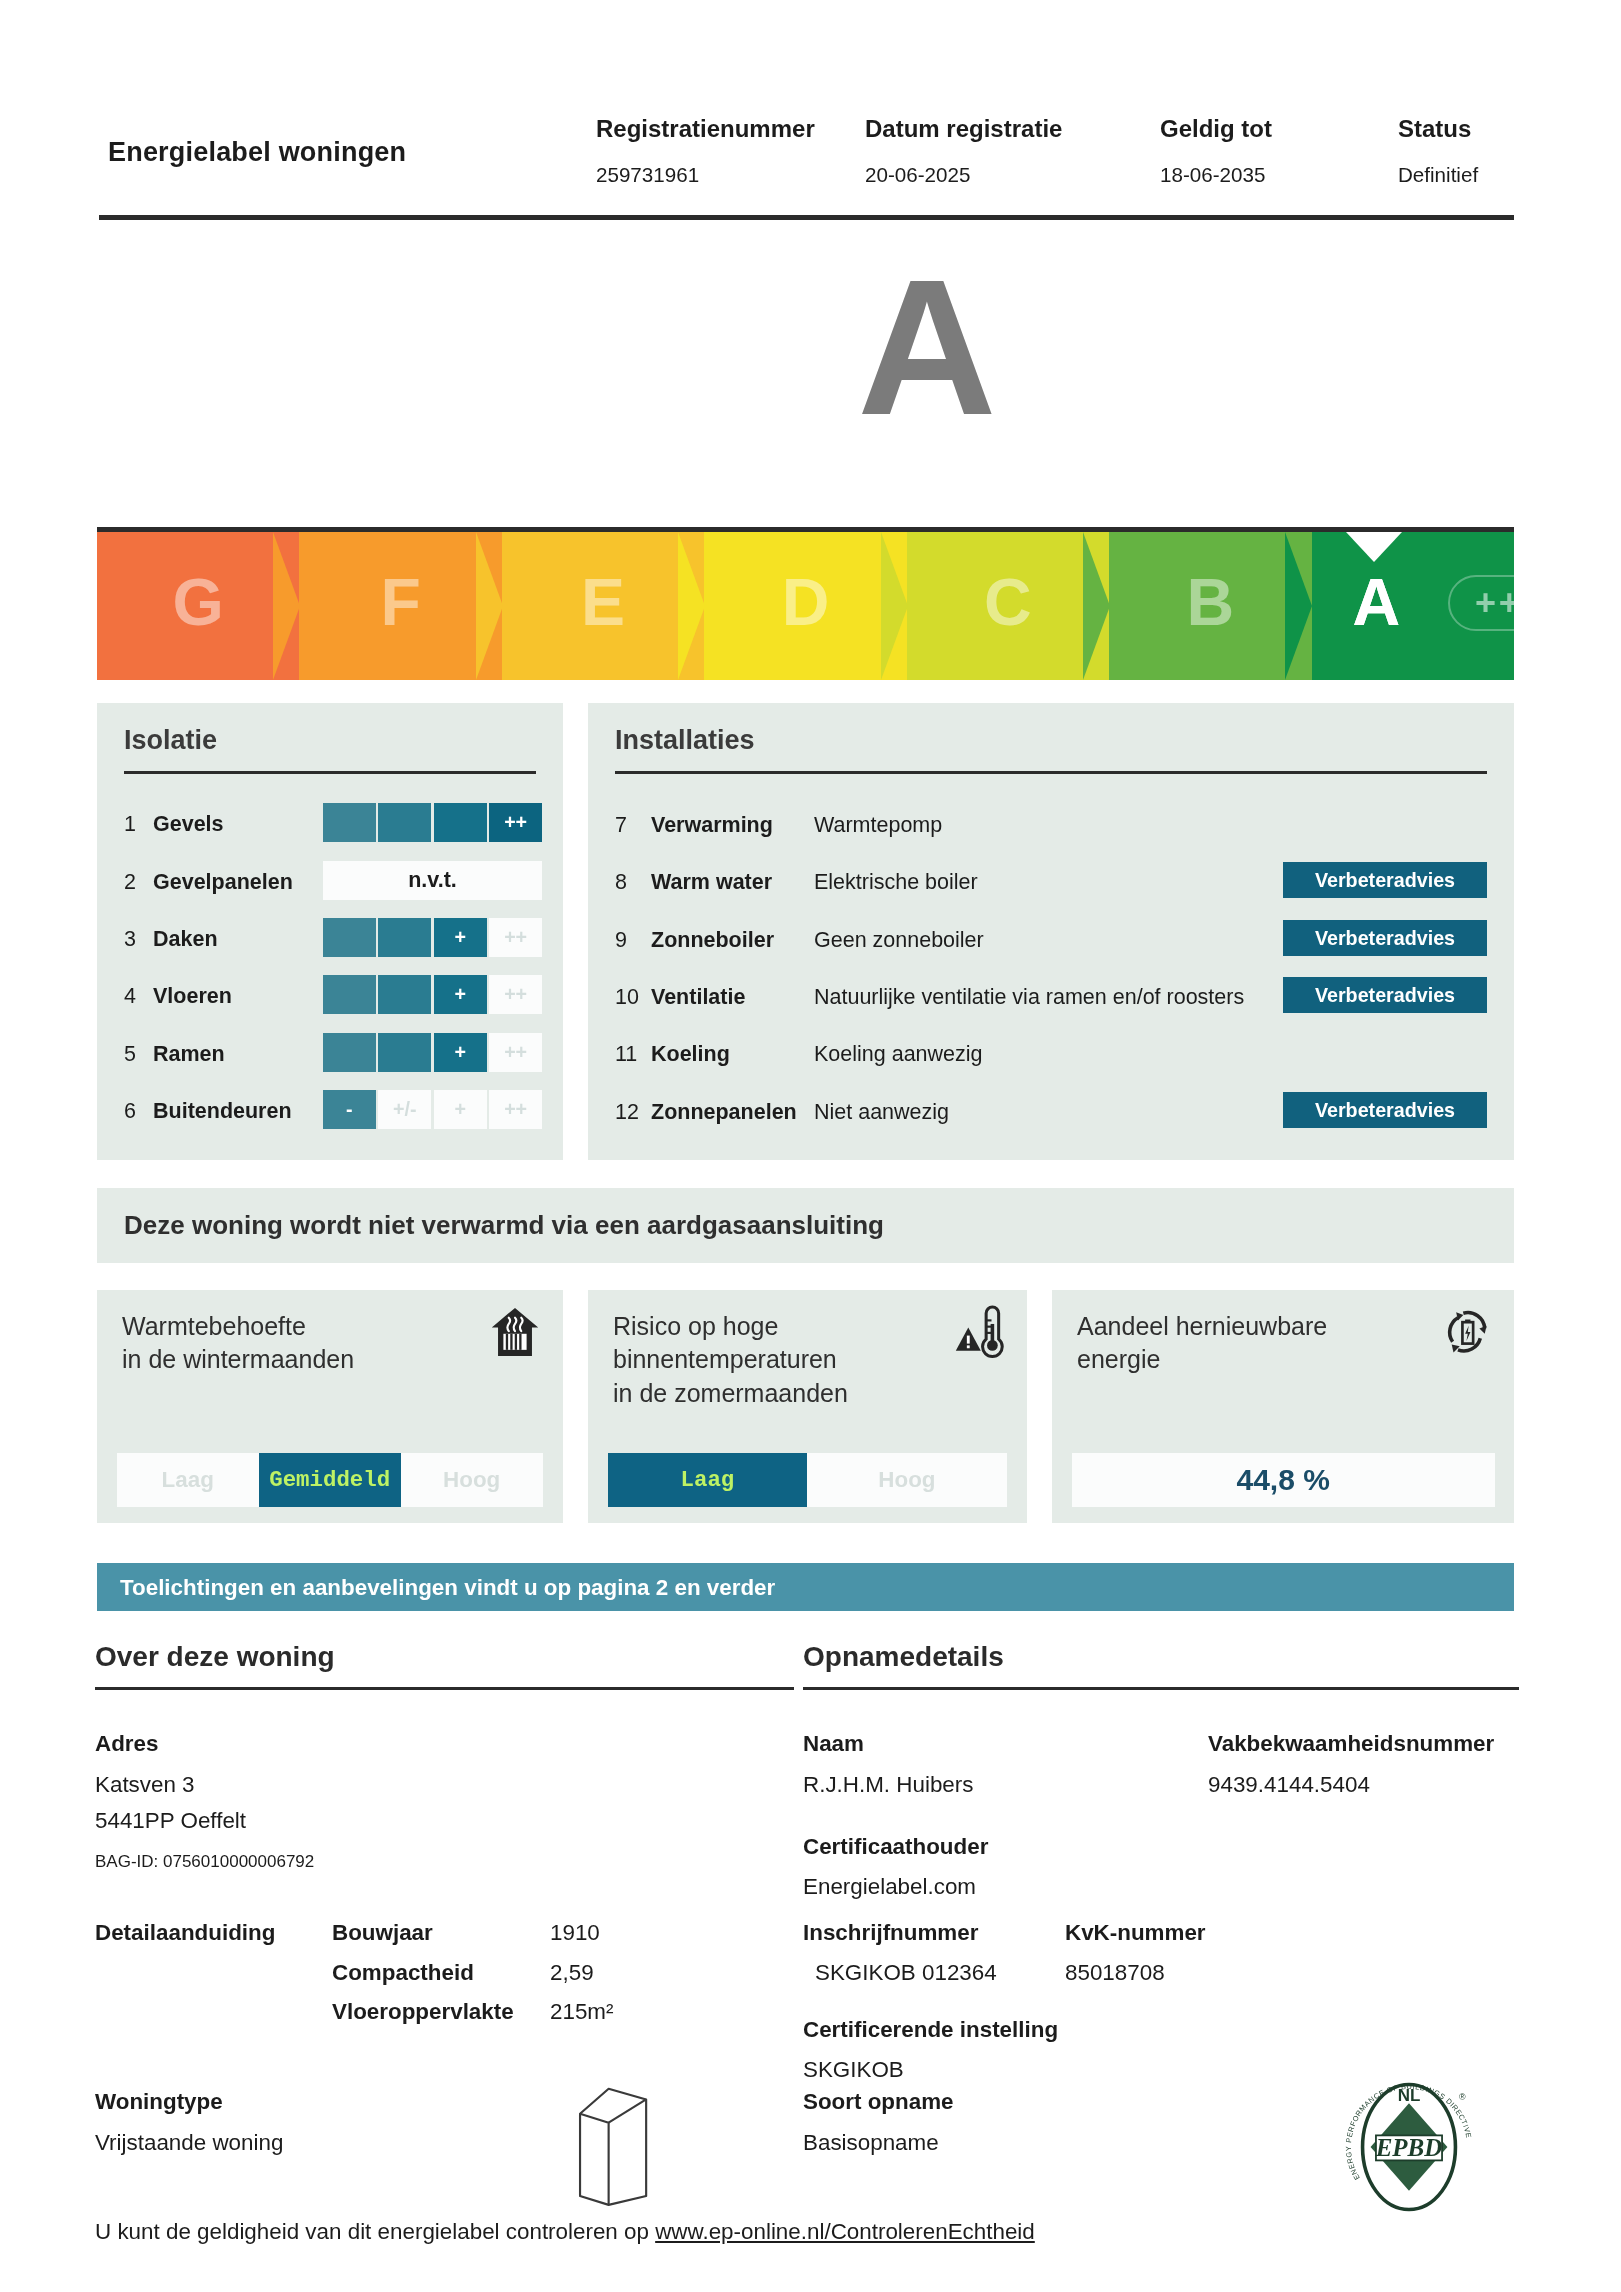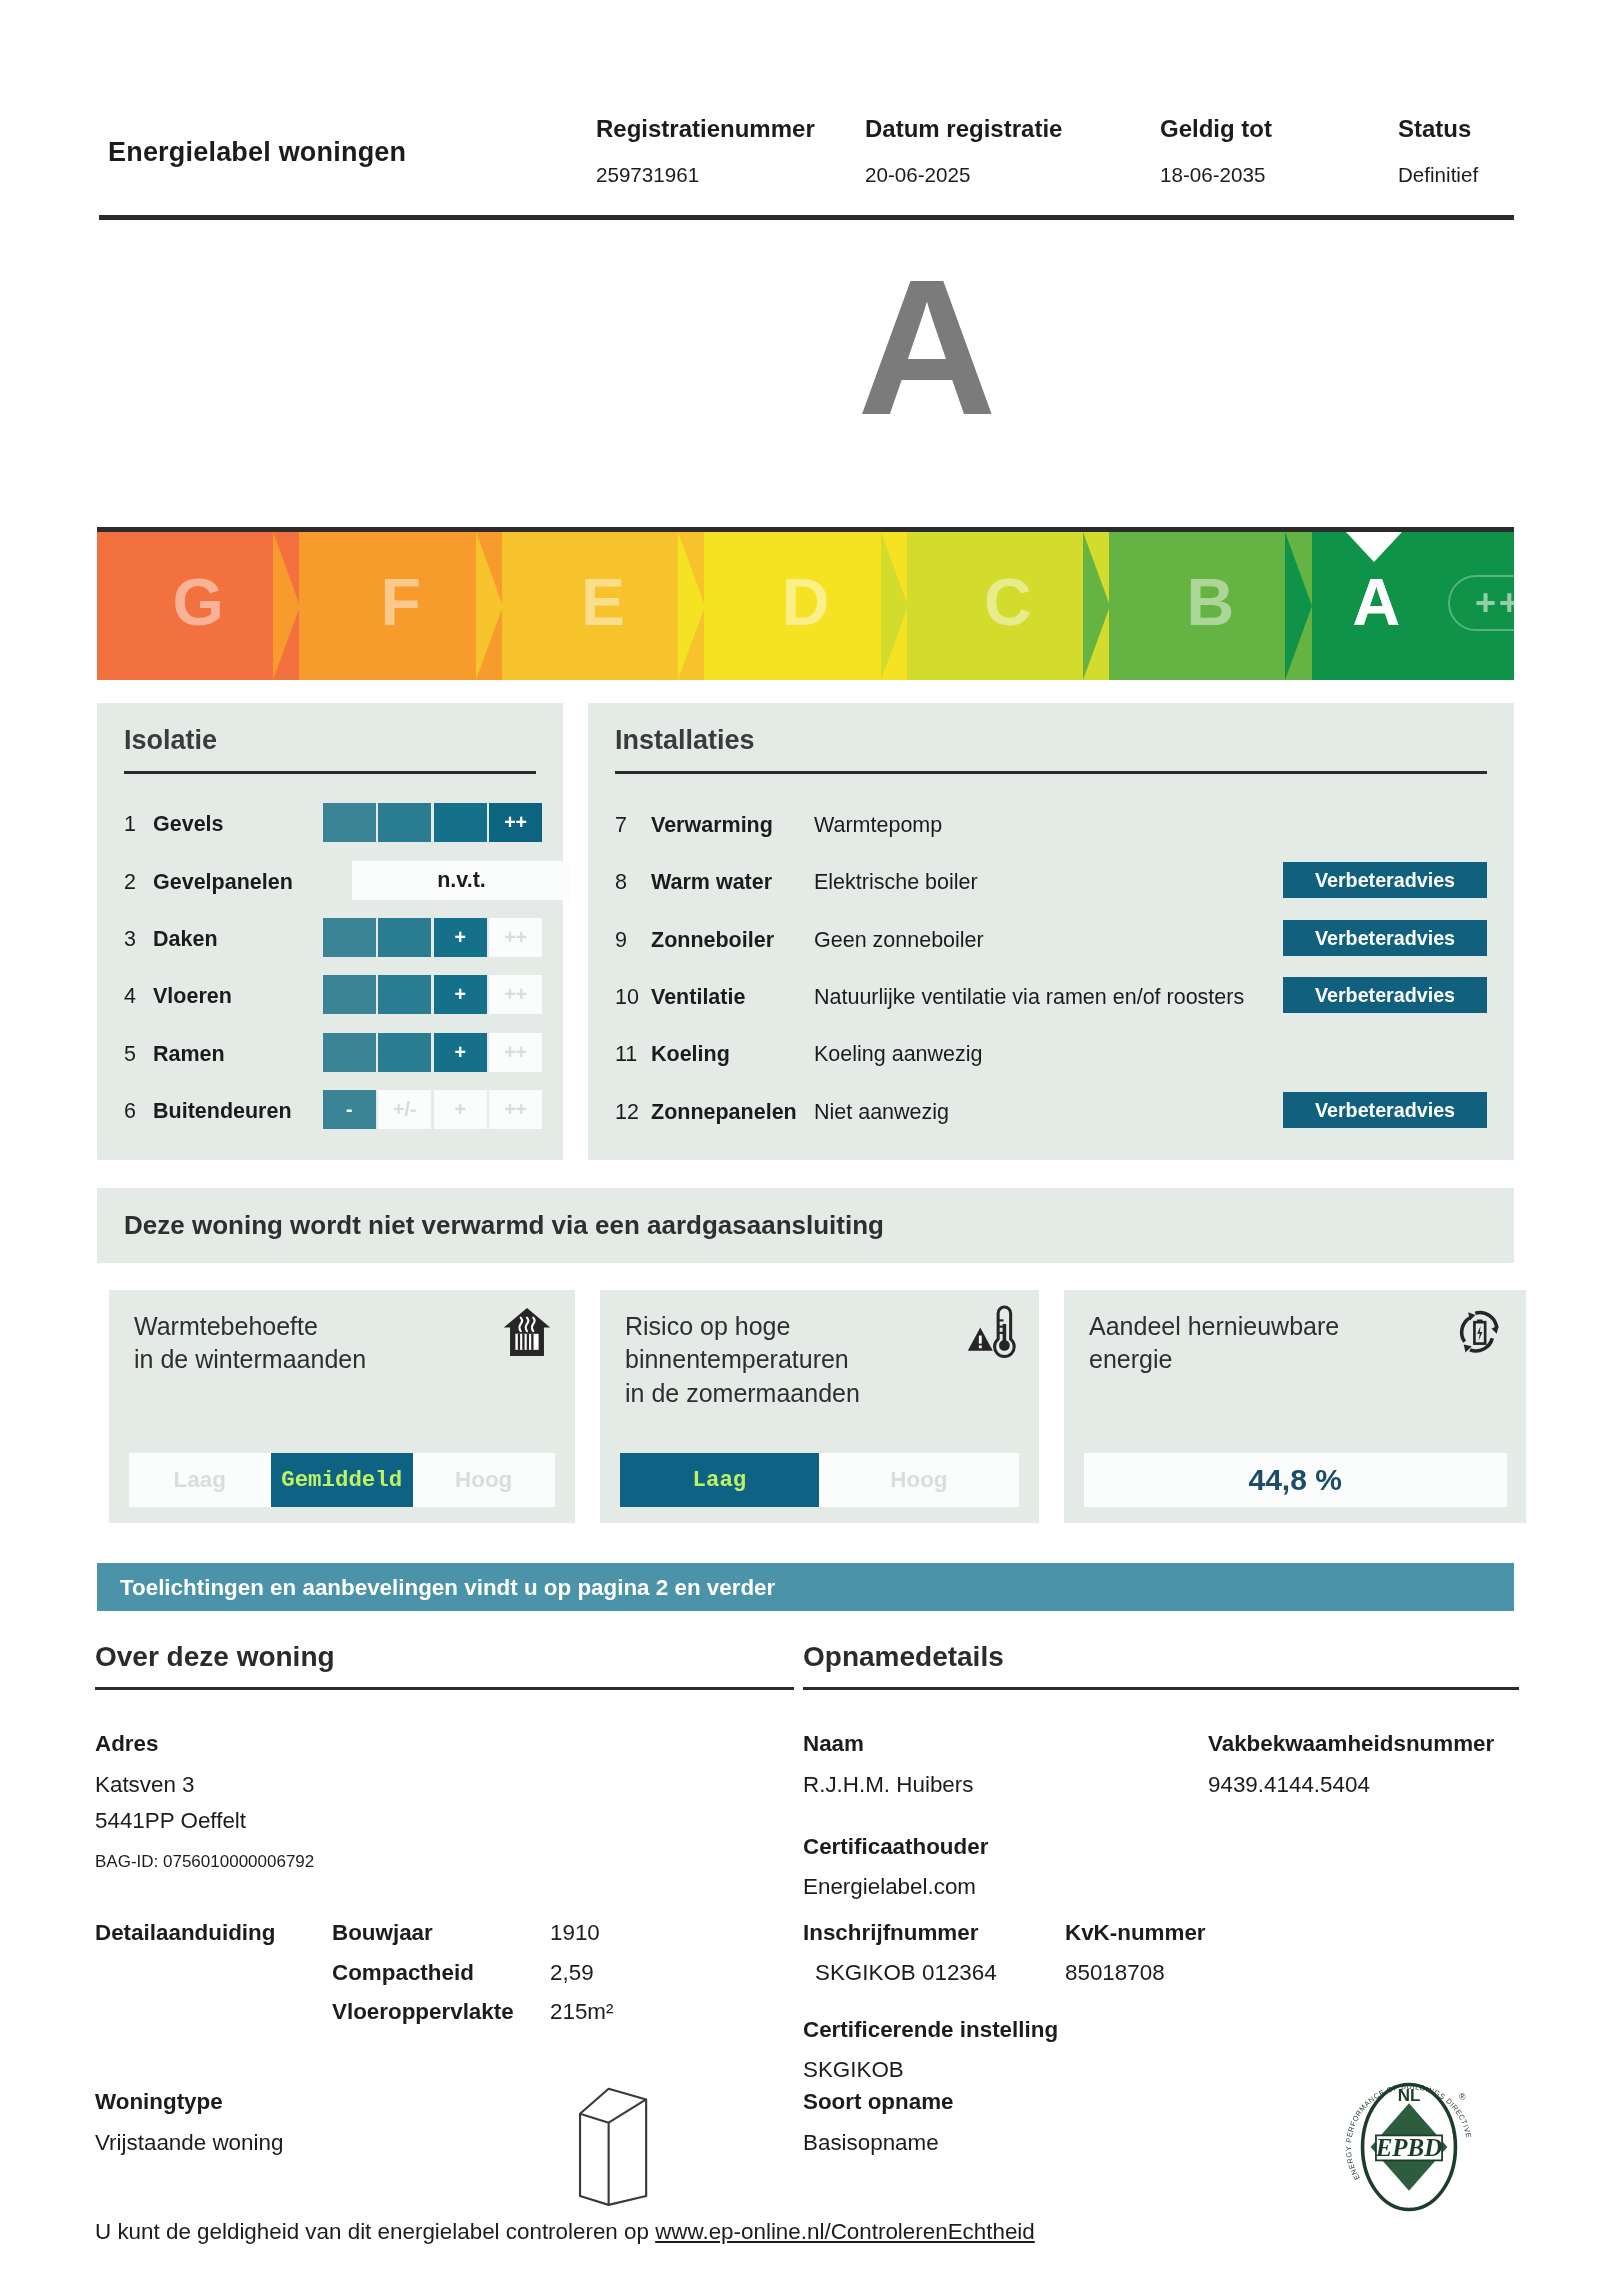--- a/index.html
+++ b/index.html
@@ -62,37 +62,37 @@
   .bar { flex: 1 1 0; height: 39px; margin-right: 2.7px; background: #fbfcfc;
          display: flex; align-items: center; justify-content: center;
          font-size: 19.7px; font-weight: bold; color: #d4dedd; }
   .bar:last-child { margin-right: 0; }
   .bar.f1 { background: #3b8496; color: #fff; }
   .bar.f2 { background: #2a7c91; color: #fff; }
   .bar.f3 { background: #15718a; color: #fff; }
   .bar.f4 { background: #0c6480; color: #fff; }
   .nvt { position: absolute; left: 199px; top: 0; width: 219px; height: 39px;
          background: #fbfcfc; display: flex; align-items: center; justify-content: center;
-         font-size: 21.5px; font-weight: bold; color: #1c1c1c; margin-left: 29px; }
+         font-size: 21.5px; font-weight: bold; color: #1c1c1c; }
 
   
   .inRow { position: absolute; left: 27px; width: 872px; height: 39px; }
   .inNum { position: absolute; left: 0; top: 8px; font-size: 21.5px; width: 32px; text-align: left; }
   .inLbl { position: absolute; left: 36px; top: 8px; font-size: 21.5px; font-weight: bold; white-space: nowrap; }
   .inVal { position: absolute; left: 199px; top: 8px; font-size: 21.5px; white-space: nowrap; }
   .advies { position: absolute; right: 0; top: 0; width: 204px; height: 36px; background: #11617e;
             color: #ffffff; font-size: 19.7px; font-weight: bold;
             display: flex; align-items: center; justify-content: center; }
 
   
   .gasBar { position: absolute; left: 97px; top: 1188px; width: 1417px; height: 75px; background: #e4ebe7; }
   .gasBar span { position: absolute; left: 27px; top: 21.5px; font-size: 26px; font-weight: bold; color: #2f2f2f; }
 
   
-  .cards { position: absolute; left: 97px; top: 1290px; width: 1417px; height: 233px; margin-left: 12px; }
+  .cards { position: absolute; left: 97px; top: 1290px; width: 1417px; height: 233px; }
   .card { position: absolute; top: 0; height: 100%; background: #e4ebe7; }
   .c1 { left: 0;    width: 466px; }
   .c2 { left: 491px; width: 439px; }
   .c3 { left: 955px; width: 462px; }
   .cHead { position: absolute; left: 25px; top: 19.7px; font-size: 25px; font-weight: normal;
            line-height: 1.34; color: #2f2f2f; width: 296px; }
   .cIcon { position: absolute; right: 23px; top: 14.3px; width: 50px; height: 56px; }
   .toggle { position: absolute; left: 19.7px; bottom: 16px; height: 54px; background: #fbfcfc; display: flex; }
   .c1 .toggle { width: 426px; }
   .c2 .toggle { width: 399px; }

